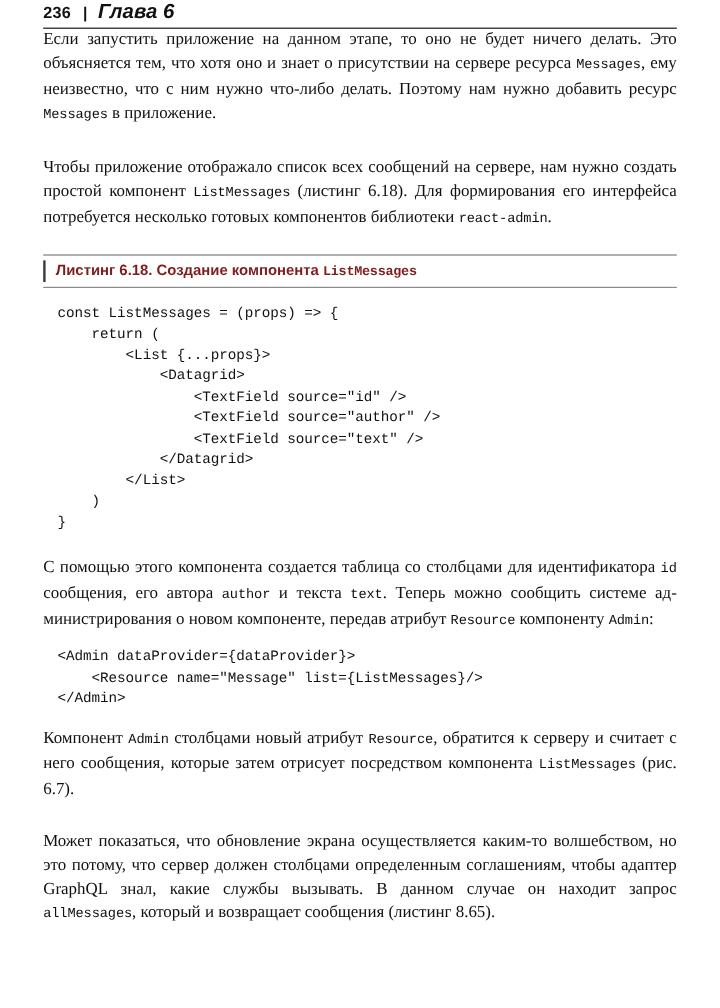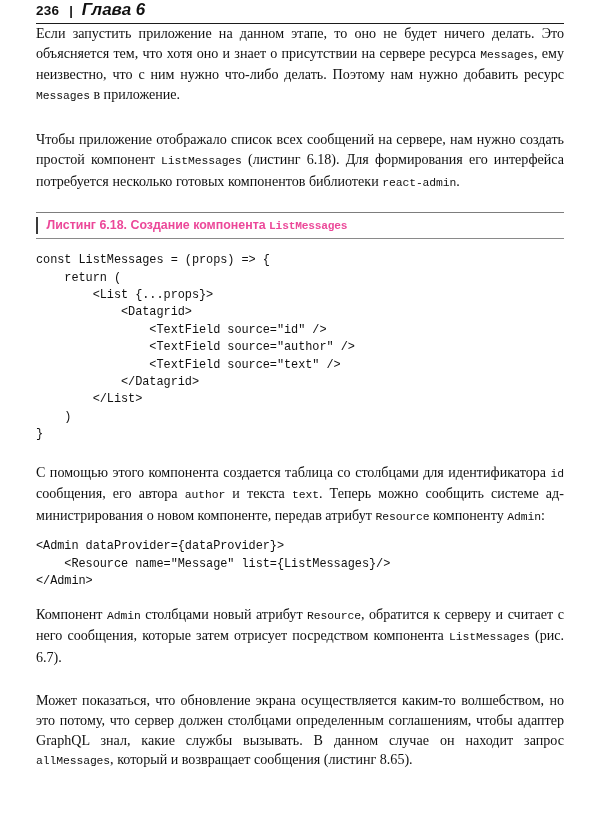--- a/index.html
+++ b/index.html
@@ -103,38 +103,38 @@
     width: 1.5px;
     background: #3a3a3a;
     margin-right: 9px;
     align-self: stretch;
   }
   .listing-caption {
     font-family: "Liberation Sans", "DejaVu Sans", sans-serif;
     font-weight: bold;
     font-size: 12.4px;
     line-height: 16px;
-    color: #ec4899;
+    color: #7f1d1d;
     white-space: nowrap;
   }
   .listing-caption .mono-cap {
     font-family: "Liberation Mono", "DejaVu Sans Mono", monospace;
     font-weight: bold;
     font-size: 11.2px;
     letter-spacing: -0.2px;
   }
   .listing-rule-bot {
     border-top: 1px solid #8a8a8a;
     width: 528px;
     height: 0;
   }
 
   
   pre.code {
-    margin: 0;
+    margin: 12px;
     font-family: "Liberation Mono", "DejaVu Sans Mono", monospace;
     font-size: 11.9px;
     line-height: 17.4px;
     color: #101010;
     white-space: pre;
     letter-spacing: -0.05px;
   }
   pre.code-listing { margin-top: 13px; }
   pre.code-inline-block { margin-top: 11px; }
 </style>

